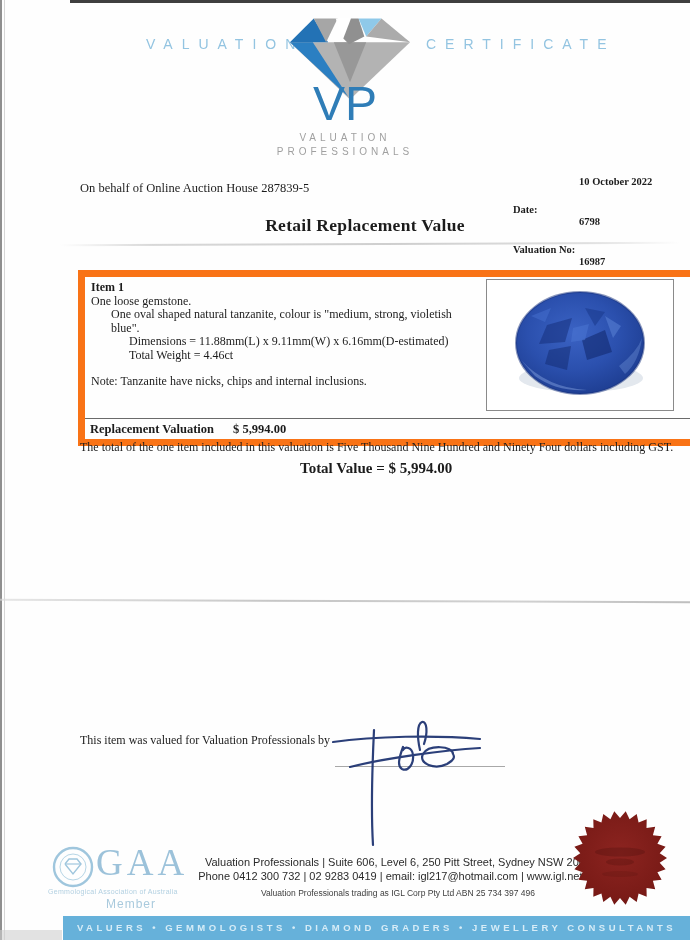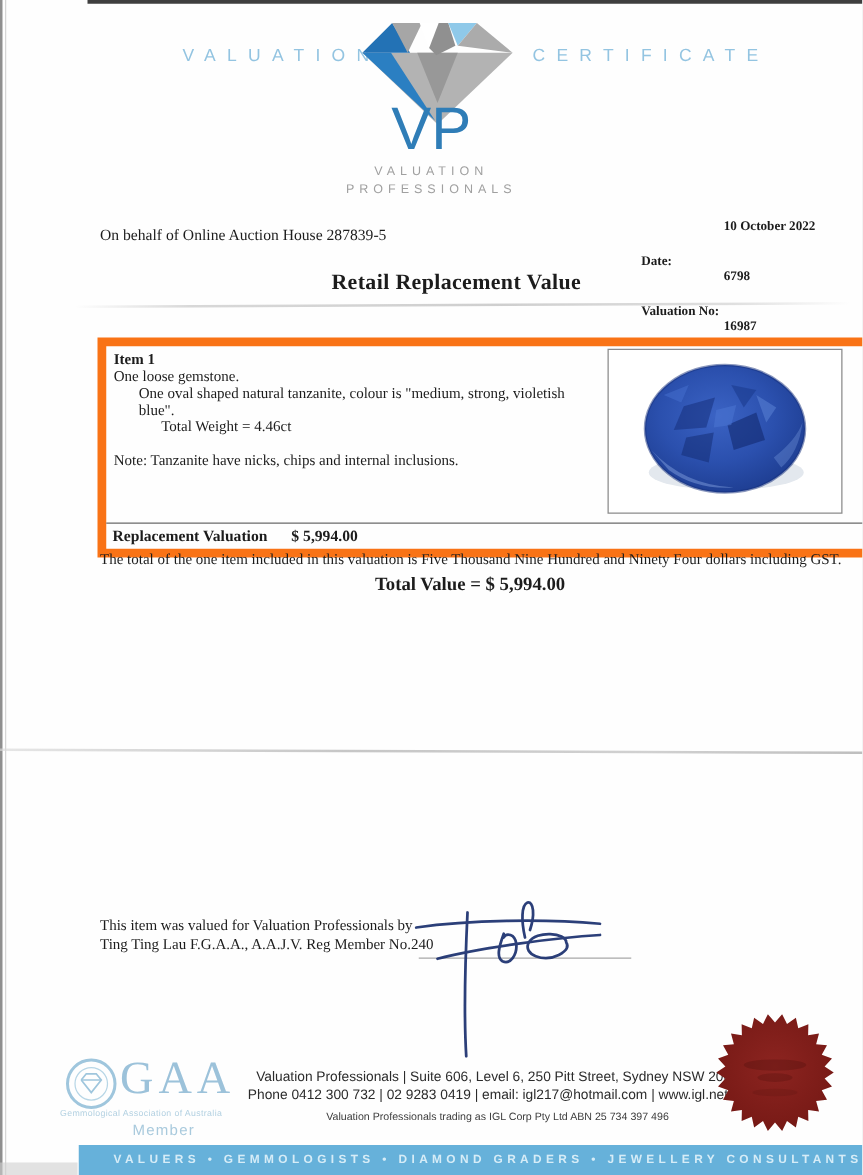--- a/index.html
+++ b/index.html
@@ -75,21 +75,21 @@
                  font-family:"Liberation Sans",sans-serif;color:#2b2b2b;}
   .footer-center .fl1{font-size:11px;line-height:14px;}
   .footer-center .fl1 b{font-weight:normal;text-align:right;}
   .footer-center .fl2{font-size:11px;line-height:15px;}
   .footer-center .fl3{font-size:8.5px;line-height:18px;color:#3d3d3d;}
 
   .seal{position:absolute;left:570px;top:808px;width:100px;height:100px;}
 
   .bottom-bar{position:absolute;left:63px;top:916px;width:627px;height:24px;background:#66b1da;
               font-family:"Liberation Sans",sans-serif;font-size:9.5px;font-weight:bold;
-              letter-spacing:3.5px;color:#d6ecf7;text-align:right;line-height:24px;}
+              letter-spacing:3.5px;color:#d6ecf7;text-align:center;line-height:24px;}
 </style>
 </head>
 <body>
 
 <div id="page">
 
   <div class="edge-top"></div>
   <div class="edge-left-dark"></div>
   <div class="edge-left-light"></div>
   <div class="crease crease1"></div>
@@ -135,20 +135,21 @@
     </div>
   </div>
 
   <div class="doc-title">Retail Replacement Value</div>
 
   <div class="item-box">
     <div class="item-text">
       <div class="item-heading">Item 1</div>
       <div>One loose gemstone.</div>
       <div class="ind1">One oval shaped natural tanzanite, colour is "medium, strong, violetish blue".</div>
+      <div class="ind2">Dimensions = 11.88mm(L) x 9.11mm(W) x 6.16mm(D-estimated)</div>
       <div class="ind2">Total Weight = 4.46ct</div>
       <div class="item-note">Note: Tanzanite have nicks, chips and internal inclusions.</div>
     </div>
 
     <div class="photo-box">
       <svg viewBox="0 0 186 130" width="186" height="130">
         <defs>
           <radialGradient id="gemG" cx="45%" cy="40%" r="65%">
             <stop offset="0%" stop-color="#3b63c4"></stop>
             <stop offset="55%" stop-color="#2b50ae"></stop>
@@ -175,21 +176,20 @@
       <span>Replacement Valuation</span>
       <span class="val">$ 5,994.00</span>
     </div>
   </div>
 
   <div class="total-summary">The total of the one item included in this valuation is Five Thousand Nine Hundred and Ninety Four dollars including GST.</div>
   <div class="total-line">Total Value = $ 5,994.00</div>
 
   <div class="sig-text">
     <div>This item was valued for Valuation Professionals by</div>
-    <div>Ting Ting Lau F.G.A.A., A.A.J.V. Reg Member No.240</div>
   </div>
   <div class="sig-line"></div>
   <svg class="sig-svg" viewBox="0 0 190 165">
     <g fill="none" stroke="#1a2f6e" stroke-width="2.2" stroke-linecap="round" opacity=".92">
       <path d="M8,50 C50,44 110,43 155,47"></path>
       <path d="M25,75 C60,66 120,58 155,56"></path>
       <path d="M49,38 C47,80 46,120 48,153"></path>
       <path d="M78,55 C74,66 72,74 77,77 C83,80 89,72 88,63 C87,55 80,54 78,58"></path>
       <path d="M95,58 C92,45 92,32 97,30 C102,29 103,40 99,52"></path>
       <path d="M128,62 C128,54 104,52 98,62 C93,72 110,78 122,72 C129,68 130,65 128,62"></path>

